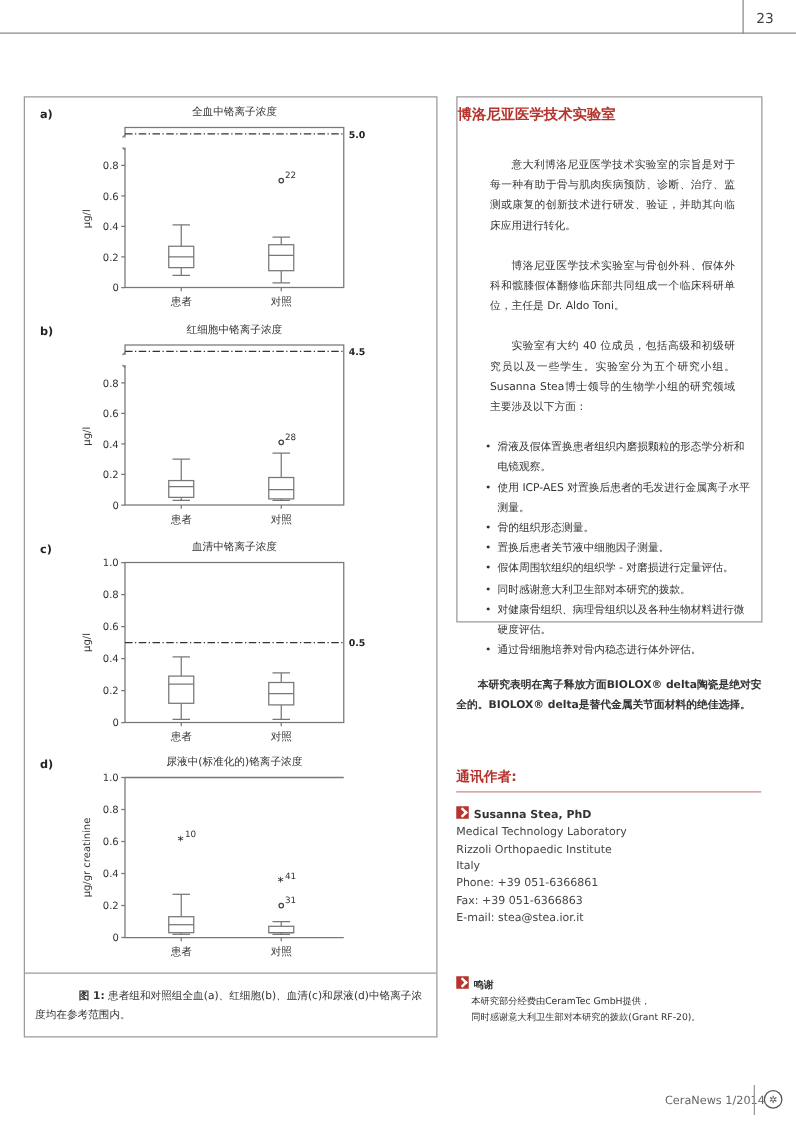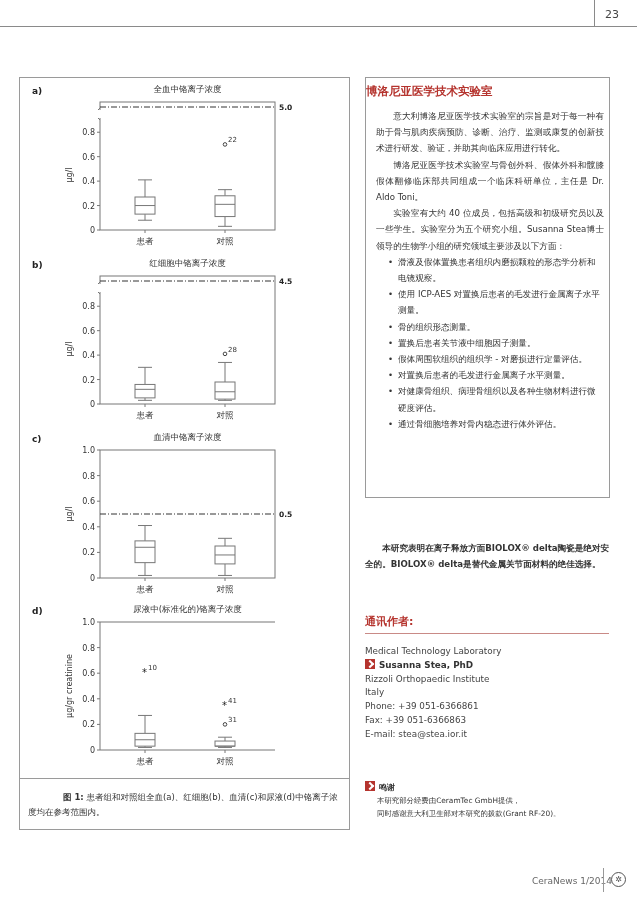--- a/index.html
+++ b/index.html
@@ -9,21 +9,21 @@
   .pagenum{position:absolute;left:605px;top:8px;font-size:11px;color:#444;text-align:center;}
   .leftbox{position:absolute;left:19px;top:77px;width:331px;height:753px;border:1px solid #9a9a9a;box-sizing:border-box;}
   .capdiv{position:absolute;left:0;top:700px;width:100%;height:1px;background:#9a9a9a;}
   .caption{position:absolute;left:8px;top:712px;width:310px;font-size:8.5px;line-height:15px;color:#333;}
   .caption b{font-weight:bold;padding-left:35px;}
   .chart{position:absolute;left:0;width:331px;}
   .chart svg{display:block;}
   .rightbox{position:absolute;left:365px;top:77px;width:245px;height:421px;border:1px solid #9a9a9a;box-sizing:border-box;}
   .rb-title{position:absolute;left:0;top:6px;width:100%;font-size:11.5px;font-weight:bold;color:#b5342e;}
   .rb-body{position:absolute;left:10px;top:30px;width:228px;font-size:8.6px;line-height:16.2px;color:#333;}
-  .rb-body p{margin:0;text-indent:2em;text-align:justify;}
+  .rb-body p{margin:16px;text-indent:2em;text-align:justify;}
   .rb-body ul{margin:0;padding-left:22px;list-style:none;}
   .rb-body li{position:relative;}
   .rb-body li .bullet{position:absolute;left:-10px;top:0;}
   .summary{position:absolute;left:365px;top:540px;width:245px;font-size:8.6px;line-height:16px;color:#333;}
   .summary p{margin:0;text-indent:2em;font-weight:bold;}
   .corr-head{position:absolute;left:365px;top:614px;font-size:11px;font-weight:bold;color:#b5342e;}
   .corr-line{position:absolute;left:365px;top:633px;width:244px;height:1px;background:#c98a86;}
   .contact{position:absolute;left:365px;top:645px;width:245px;font-size:8.8px;line-height:13.8px;color:#444;}
   .contact .name{font-weight:bold;color:#333;}
   .arrow{display:inline-block;width:10px;height:10px;background:#b5342e;position:relative;vertical-align:-1px;margin-right:4px;}
@@ -217,36 +217,36 @@
   <div class="rb-body">
     <p>意大利博洛尼亚医学技术实验室的宗旨是对于每一种有助于骨与肌肉疾病预防、诊断、治疗、监测或康复的创新技术进行研发、验证，并助其向临床应用进行转化。</p>
     <p>博洛尼亚医学技术实验室与骨创外科、假体外科和髋膝假体翻修临床部共同组成一个临床科研单位，主任是 Dr. Aldo Toni。</p>
     <p>实验室有大约 40 位成员，包括高级和初级研究员以及一些学生。实验室分为五个研究小组。Susanna Stea博士领导的生物学小组的研究领域主要涉及以下方面：</p>
     <ul>
       <li><span class="bullet">•</span><span>滑液及假体置换患者组织内磨损颗粒的形态学分析和电镜观察。</span></li>
       <li><span class="bullet">•</span><span>使用 ICP-AES 对置换后患者的毛发进行金属离子水平测量。</span></li>
       <li><span class="bullet">•</span><span>骨的组织形态测量。</span></li>
       <li><span class="bullet">•</span><span>置换后患者关节液中细胞因子测量。</span></li>
       <li><span class="bullet">•</span><span>假体周围软组织的组织学 - 对磨损进行定量评估。</span></li>
-      <li><span class="bullet">•</span><span>对置换后患者的毛发进行金属离子水平测量。</span></li>
+      <li><span class="bullet">•</span><span>同时感谢意大利卫生部对本研究的拨款。</span></li>
       <li><span class="bullet">•</span><span>对健康骨组织、病理骨组织以及各种生物材料进行微硬度评估。</span></li>
       <li><span class="bullet">•</span><span>通过骨细胞培养对骨内稳态进行体外评估。</span></li>
     </ul>
   </div>
 </div>
 
 <div class="summary">
   <p>本研究表明在离子释放方面BIOLOX® delta陶瓷是绝对安全的。BIOLOX® delta是替代金属关节面材料的绝佳选择。</p>
 </div>
 
 <div class="corr-head">通讯作者:</div>
 <div class="corr-line"></div>
 <div class="contact">
+  <div><span class="arrow"></span><span class="name">Susanna Stea, PhD</span></div>
   <div>Medical Technology Laboratory</div>
-  <div><span class="arrow"></span><span class="name">Susanna Stea, PhD</span></div>
   <div>Rizzoli Orthopaedic Institute</div>
   <div>Italy</div>
   <div>Phone: +39 051-6366861</div>
   <div>Fax: +39 051-6366863</div>
   <div>E-mail: stea@stea.ior.it</div>
 </div>
 
 <div class="ack">
   <div><span class="arrow"></span><span class="head">鸣谢</span></div>
   <div class="line">本研究部分经费由CeramTec GmbH提供，</div>

